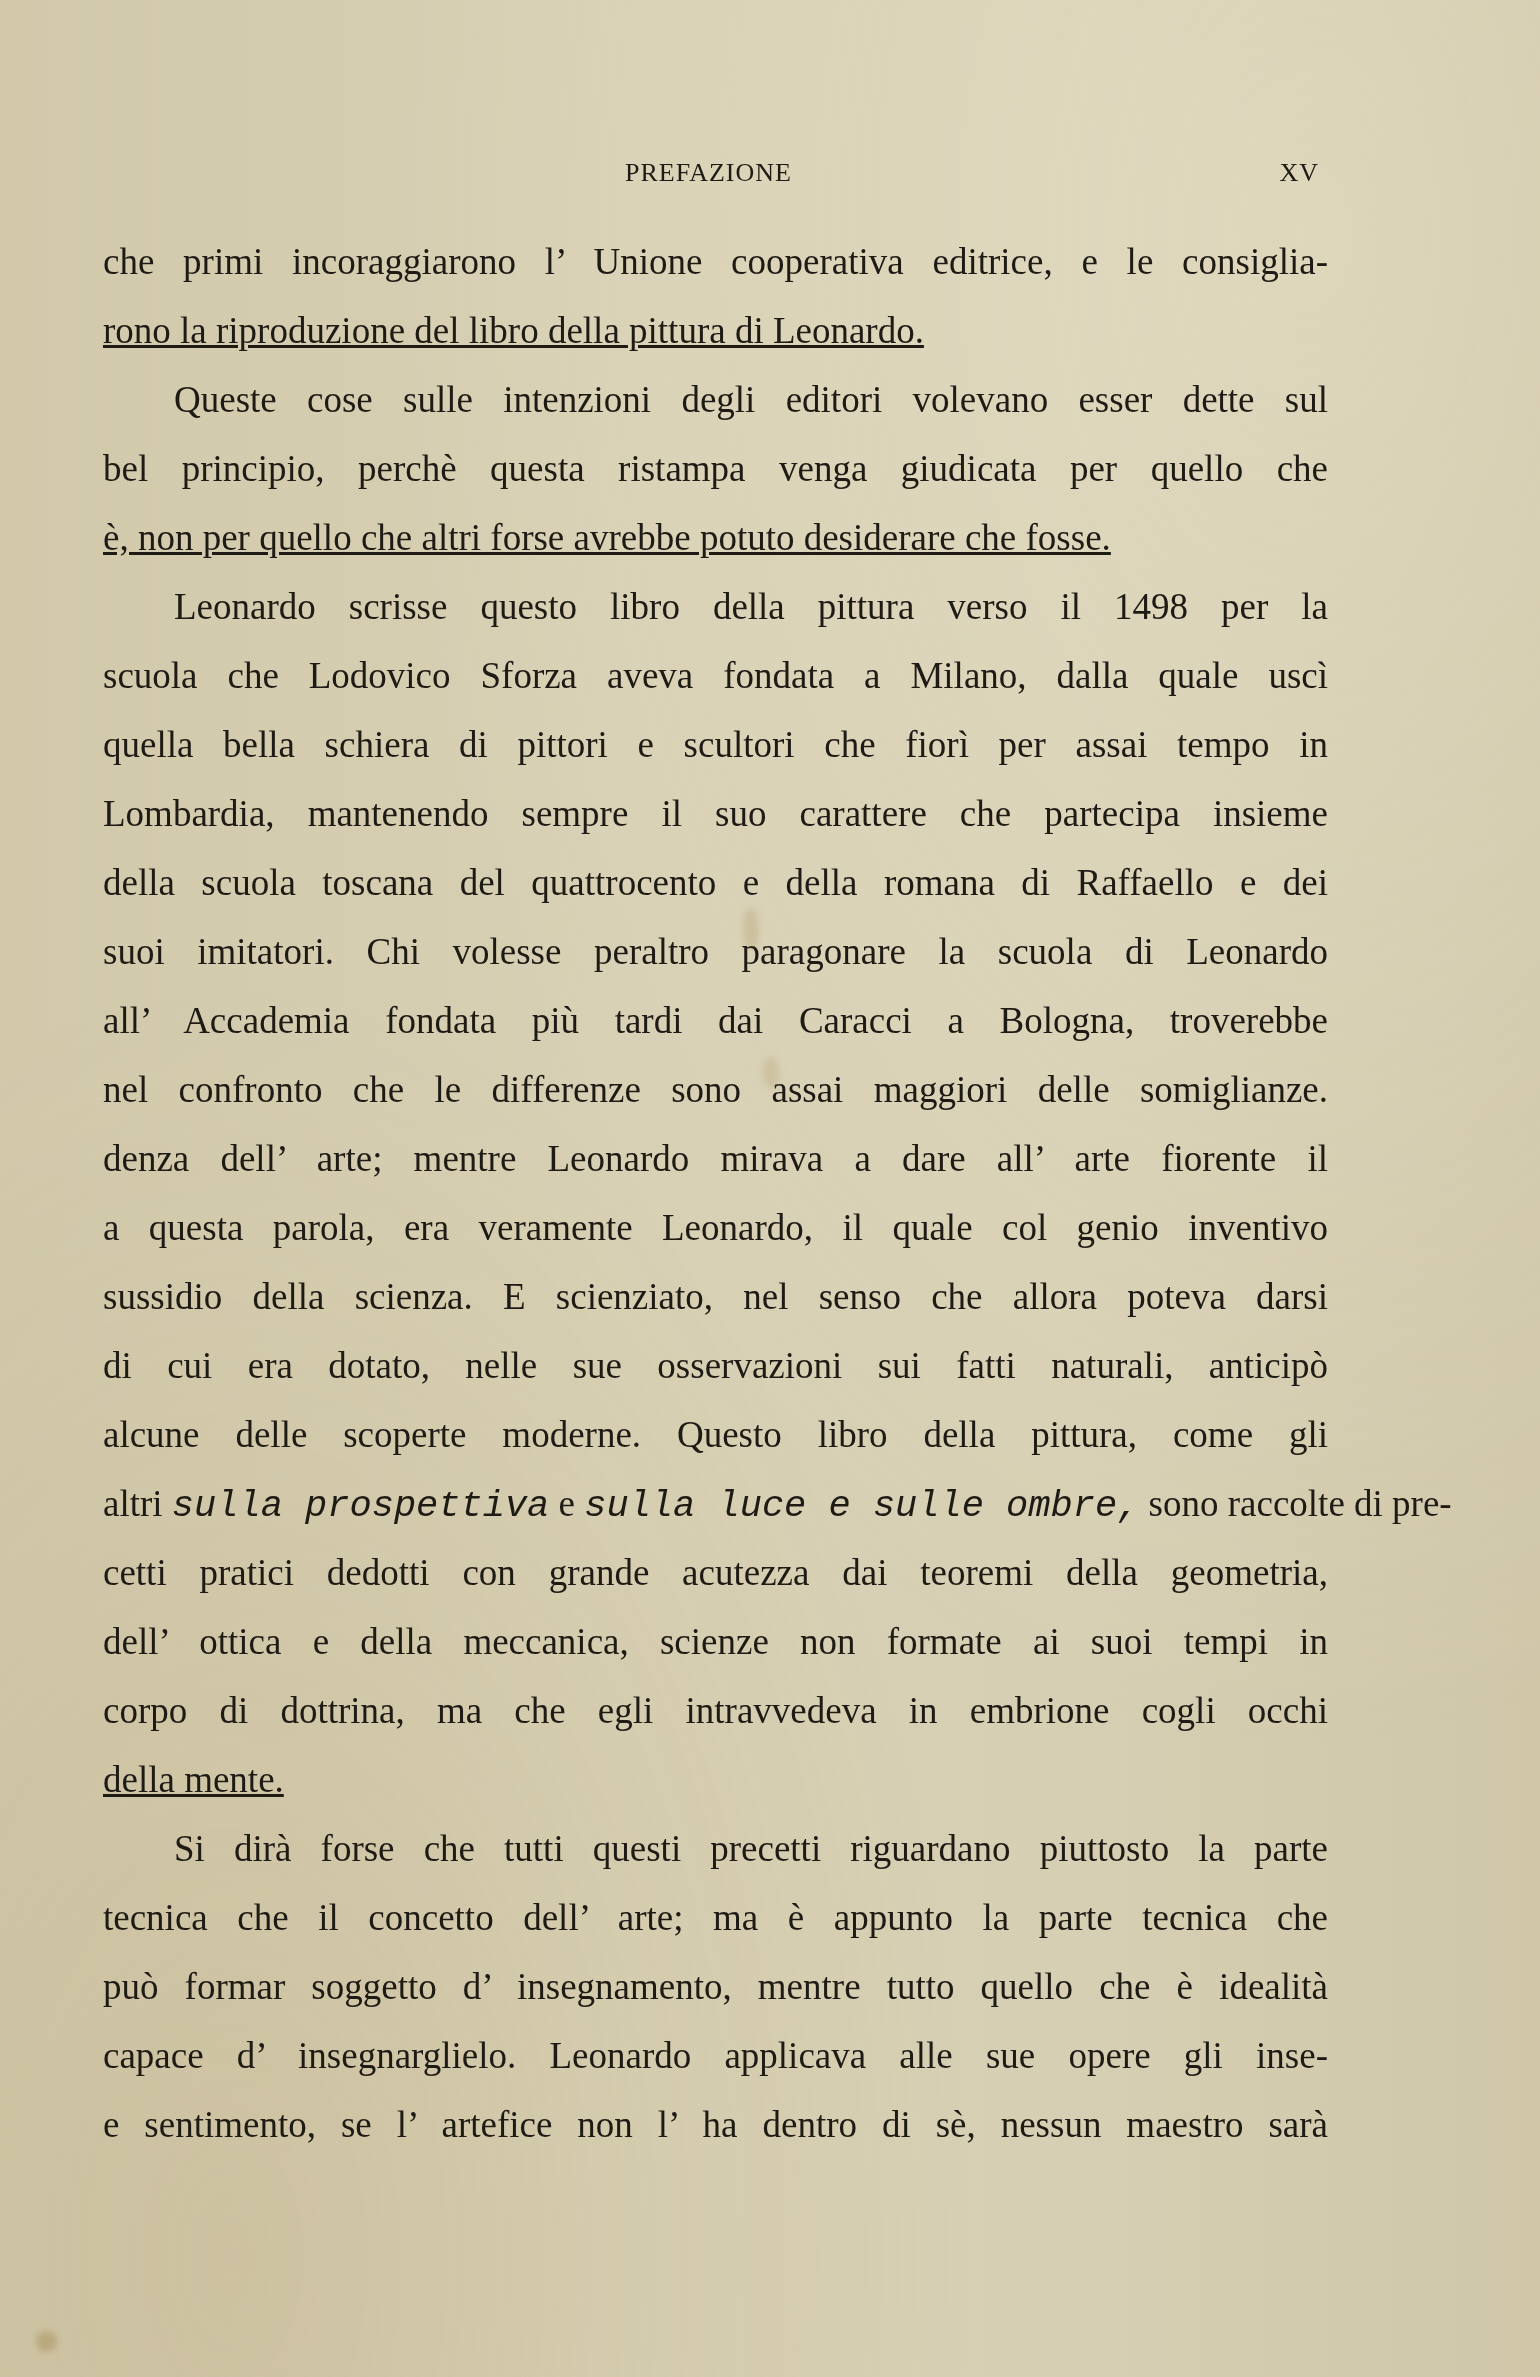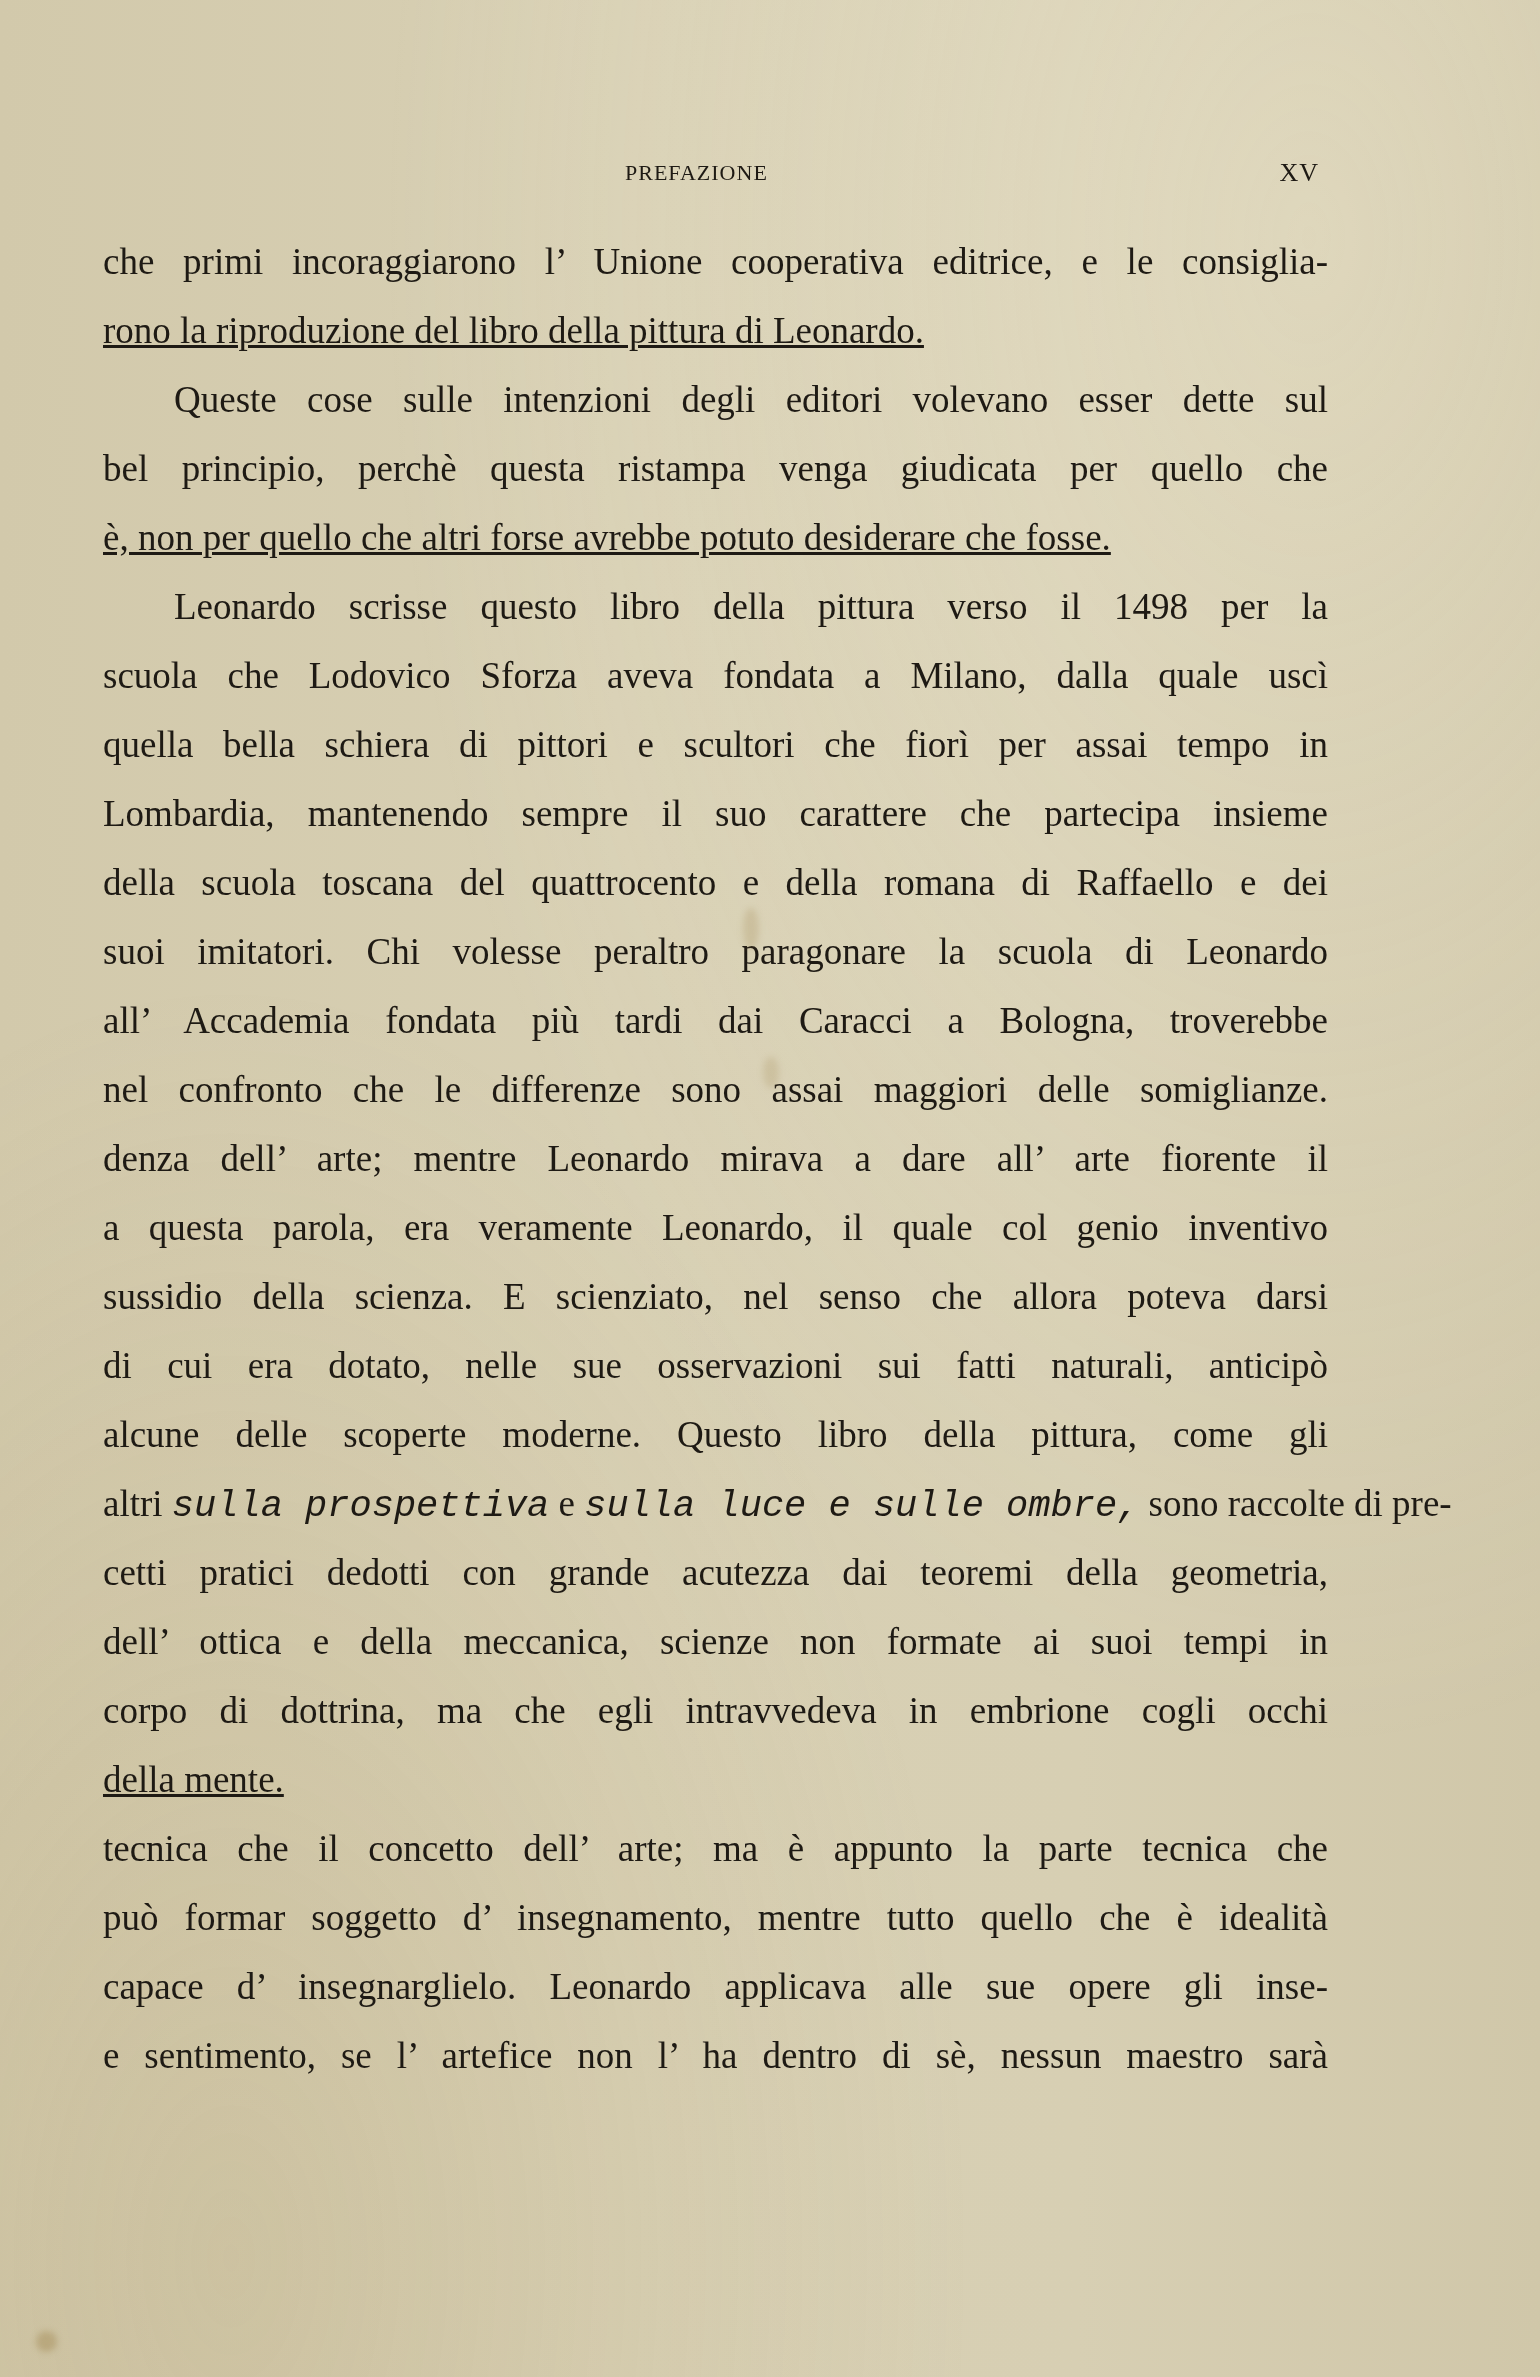--- a/index.html
+++ b/index.html
@@ -13,21 +13,21 @@
     position: relative; overflow: hidden;
     font-family: "Liberation Serif", "DejaVu Serif", serif;
     color: #1e1a14;
   }
   .page { position: absolute; left: 0; top: 0; width: 1541px; height: 2377px; }
   .running-head {
     position: absolute; top: 155px; left: 103px; width: 1225px; height: 36px;
   }
   .running-head .title {
     position: absolute; left: 522px; top: 0;
-    font-size: 22px; letter-spacing: 1px; line-height: 36px;
+    font-size: 26px; letter-spacing: 1px; line-height: 36px;
   }
   .running-head .folio {
     position: absolute; right: 9px; top: 0;
     font-size: 26px; letter-spacing: 1px; line-height: 36px;
   }
   .body-text { position: absolute; left: 103px; top: 227px; width: 1225px; }
   .line {
     display: block; height: 69px; line-height: 69px;
     font-size: 37px; white-space: nowrap;
     text-align: justify; text-align-last: justify;
@@ -63,20 +63,21 @@
     <span class="line">denza dell’ arte; mentre Leonardo mirava a dare all’ arte fiorente il</span>
     <span class="line">a questa parola, era veramente Leonardo, il quale col genio inventivo</span>
     <span class="line">sussidio della scienza. E scienziato, nel senso che allora poteva darsi</span>
     <span class="line">di cui era dotato, nelle sue osservazioni sui fatti naturali, anticipò</span>
     <span class="line">alcune delle scoperte moderne. Questo libro della pittura, come gli</span>
     <span class="line"><span>altri </span><em>sulla prospettiva</em><span> e </span><em>sulla luce e sulle ombre,</em><span> sono raccolte di pre-</span></span>
     <span class="line">cetti pratici dedotti con grande acutezza dai teoremi della geometria,</span>
     <span class="line">dell’ ottica e della meccanica, scienze non formate ai suoi tempi in</span>
     <span class="line">corpo di dottrina, ma che egli intravvedeva in embrione cogli occhi</span>
     <span class="line last">della mente.</span>
+    <span class="line indent">Si dirà forse che tutti questi precetti riguardano piuttosto la parte</span>
     <span class="line">tecnica che il concetto dell’ arte; ma è appunto la parte tecnica che</span>
     <span class="line">può formar soggetto d’ insegnamento, mentre tutto quello che è idealità</span>
     <span class="line">capace d’ insegnarglielo. Leonardo applicava alle sue opere gli inse-</span>
     <span class="line">e sentimento, se l’ artefice non l’ ha dentro di sè, nessun maestro sarà</span>
   </div>
 
   <div class="spot" style="left:36px; top:2331px; width:20.6px; height:20.6px;"></div>
   <div class="spot" style="left:743px; top:908px; width:15.5px; height:41px; background:rgba(150,120,60,0.2);"></div>
   <div class="spot" style="left:763px; top:1057px; width:15.5px; height:31px; background:rgba(150,120,60,0.18);"></div>
 </div>

